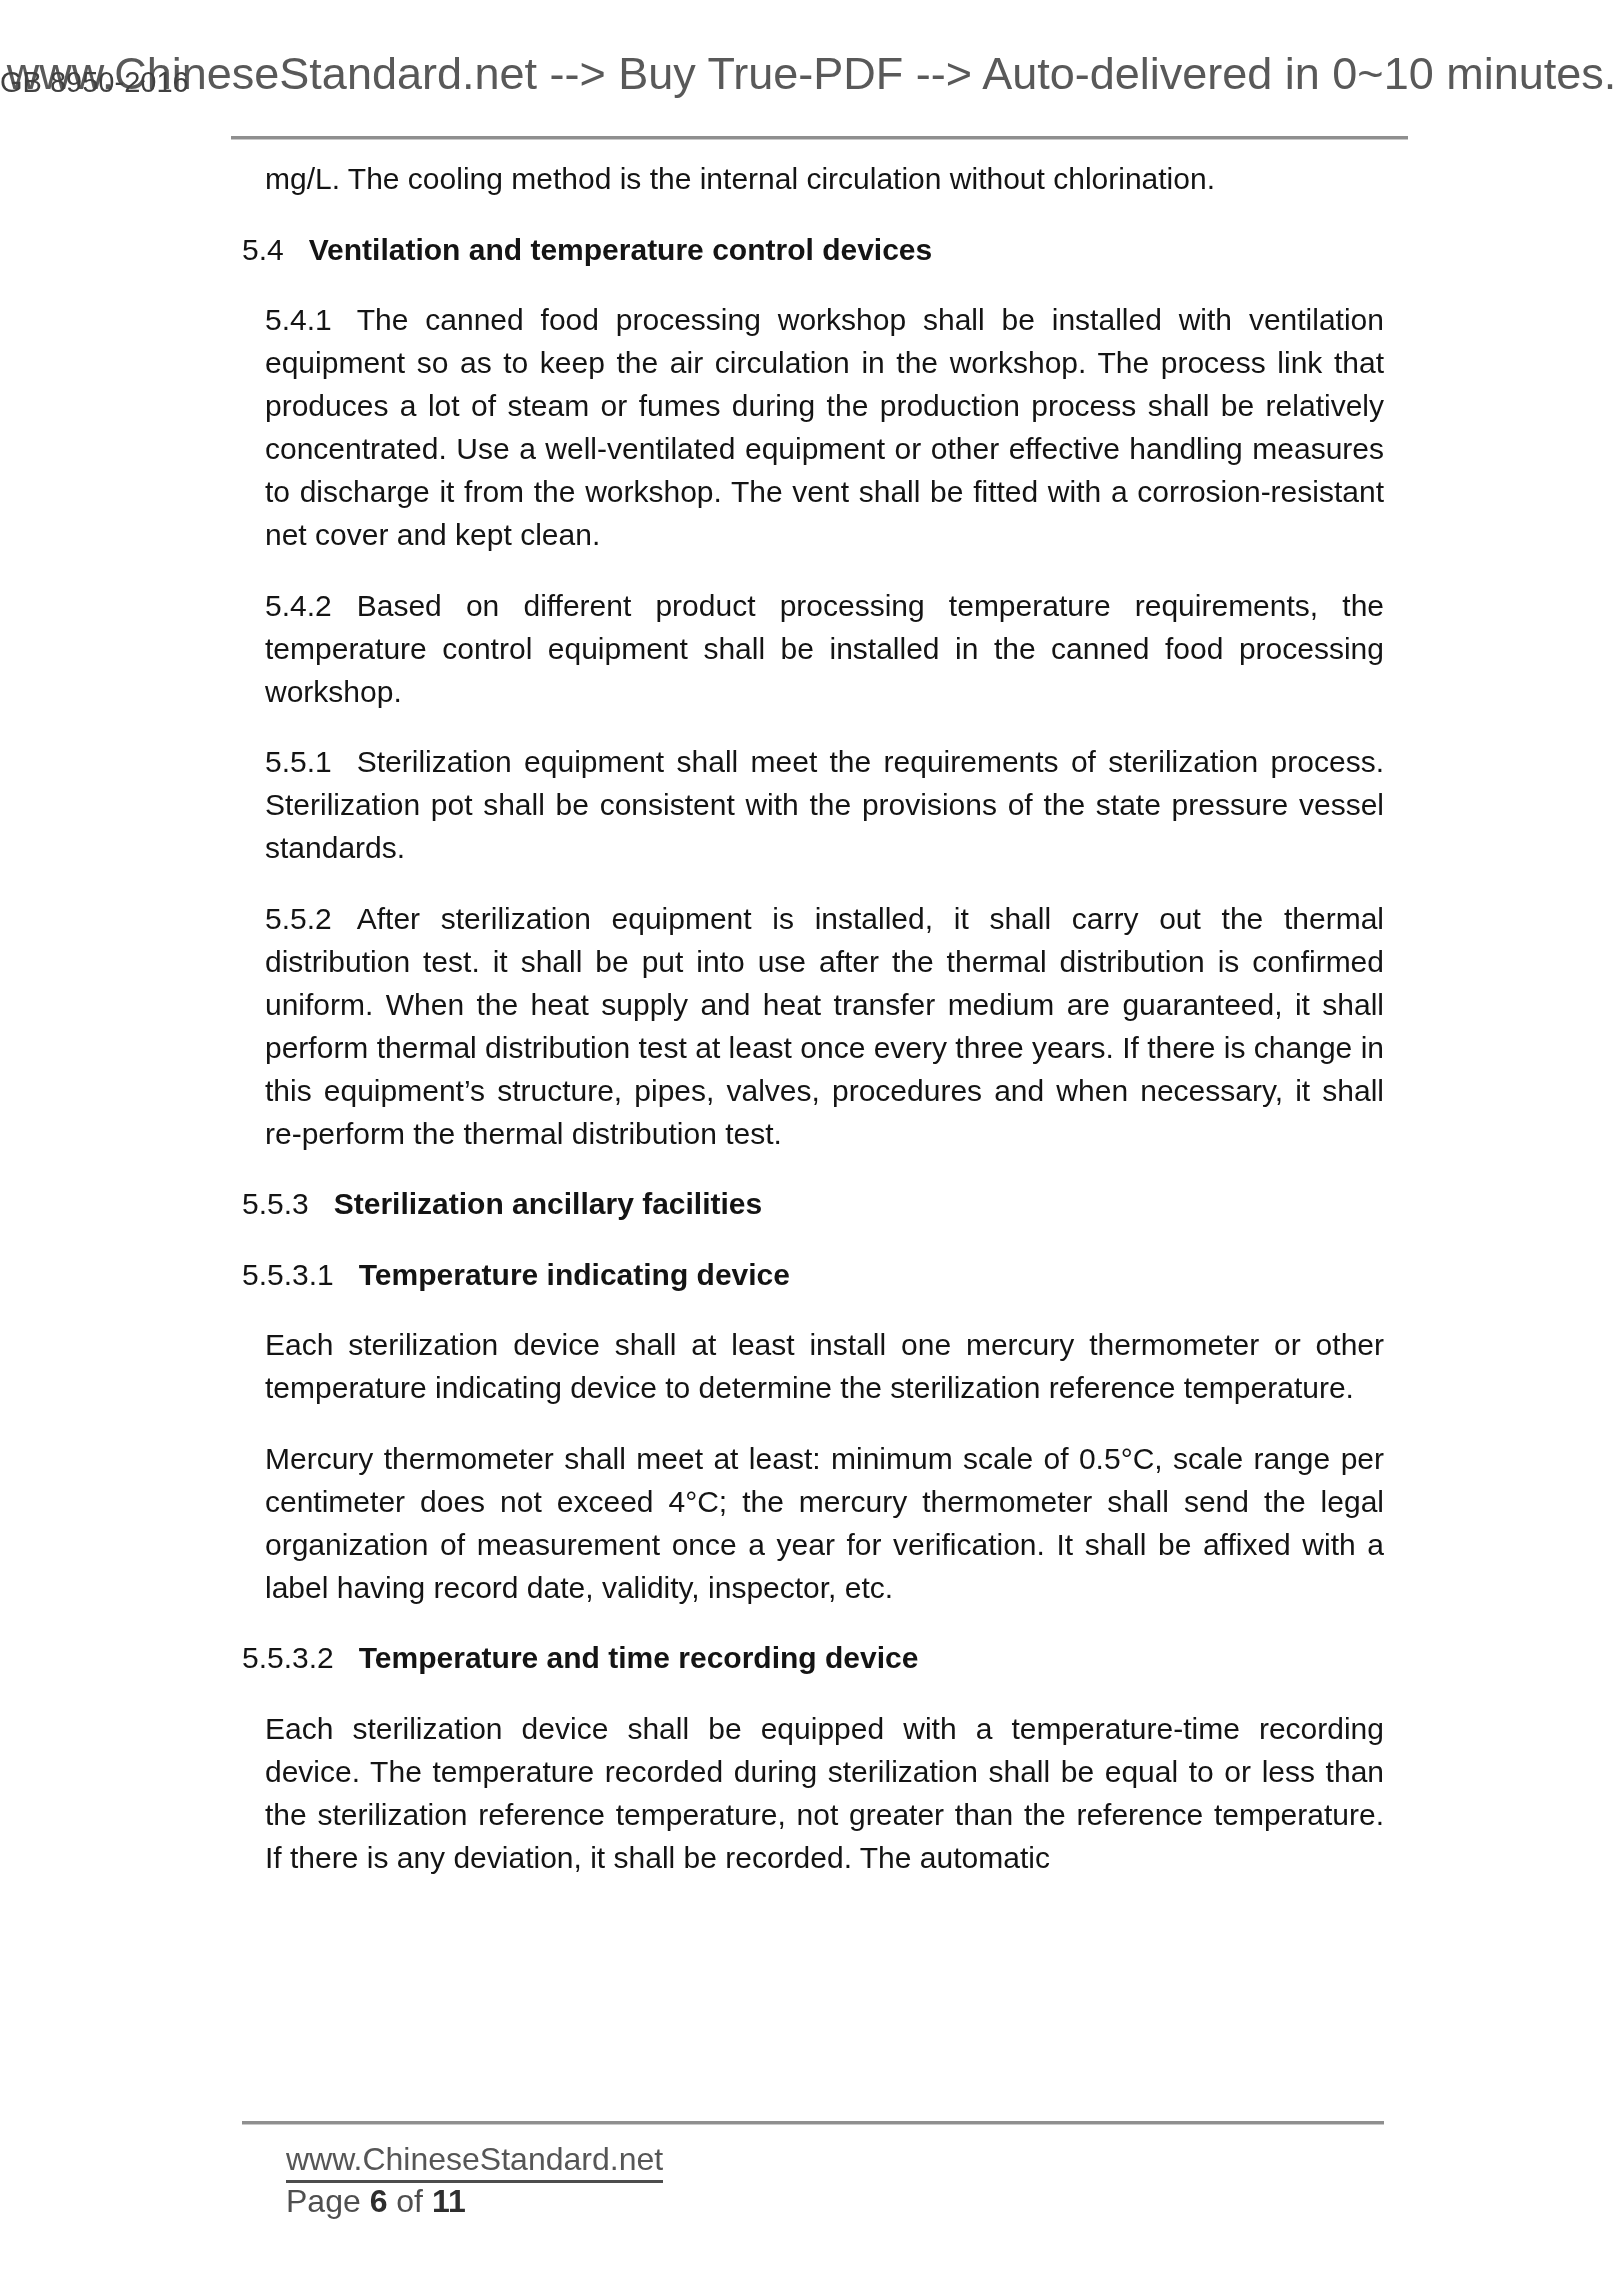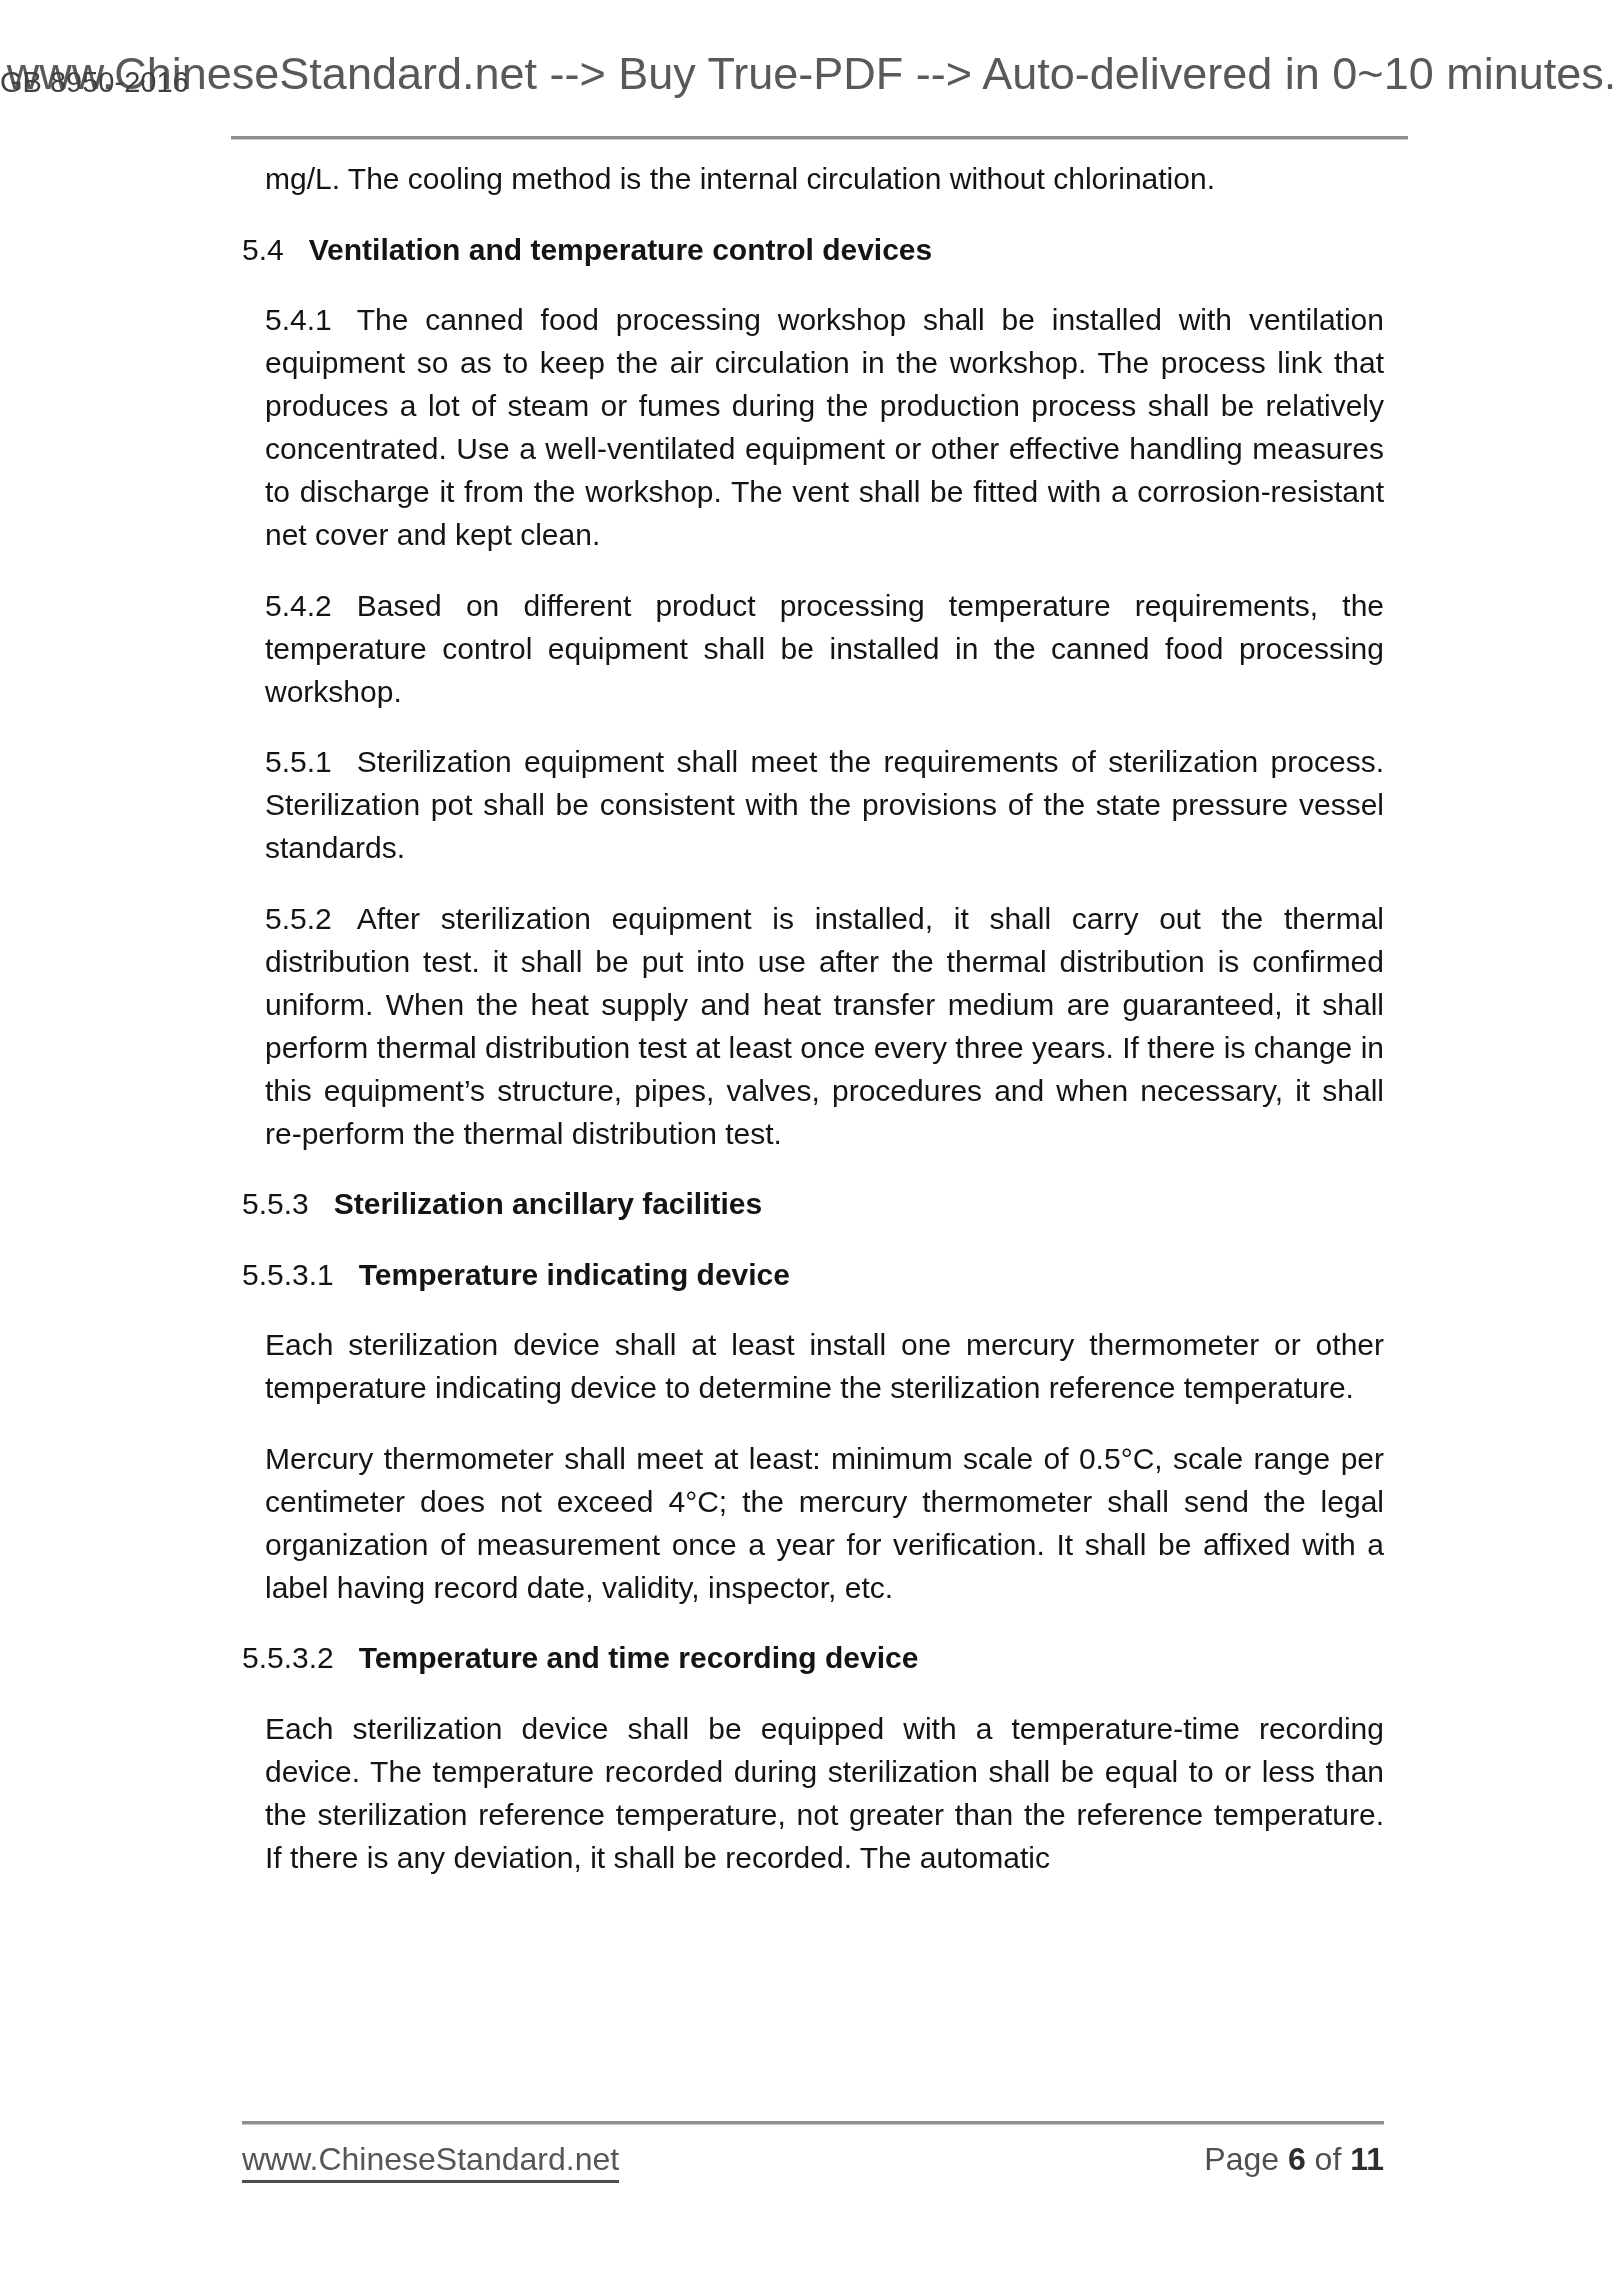--- a/index.html
+++ b/index.html
@@ -89,20 +89,21 @@
   .footer {
     position: absolute;
     top: 2141px;
     left: 242px;
     width: 1142px;
     display: flex;
     justify-content: space-between;
     align-items: baseline;
     font-size: 32px;
     color: #565656;
+    flex-direction: column;
   }
   .footer-link {
     color: #565656;
     text-decoration: none;
     border-bottom: 3.3px solid #4d4d4d;
     padding-bottom: 1.7px;
     cursor: pointer;
   }
   .page-info { color: #4f4f4f; margin-left: 44px; }
   .page-info b { color: #2e2e2e; }

